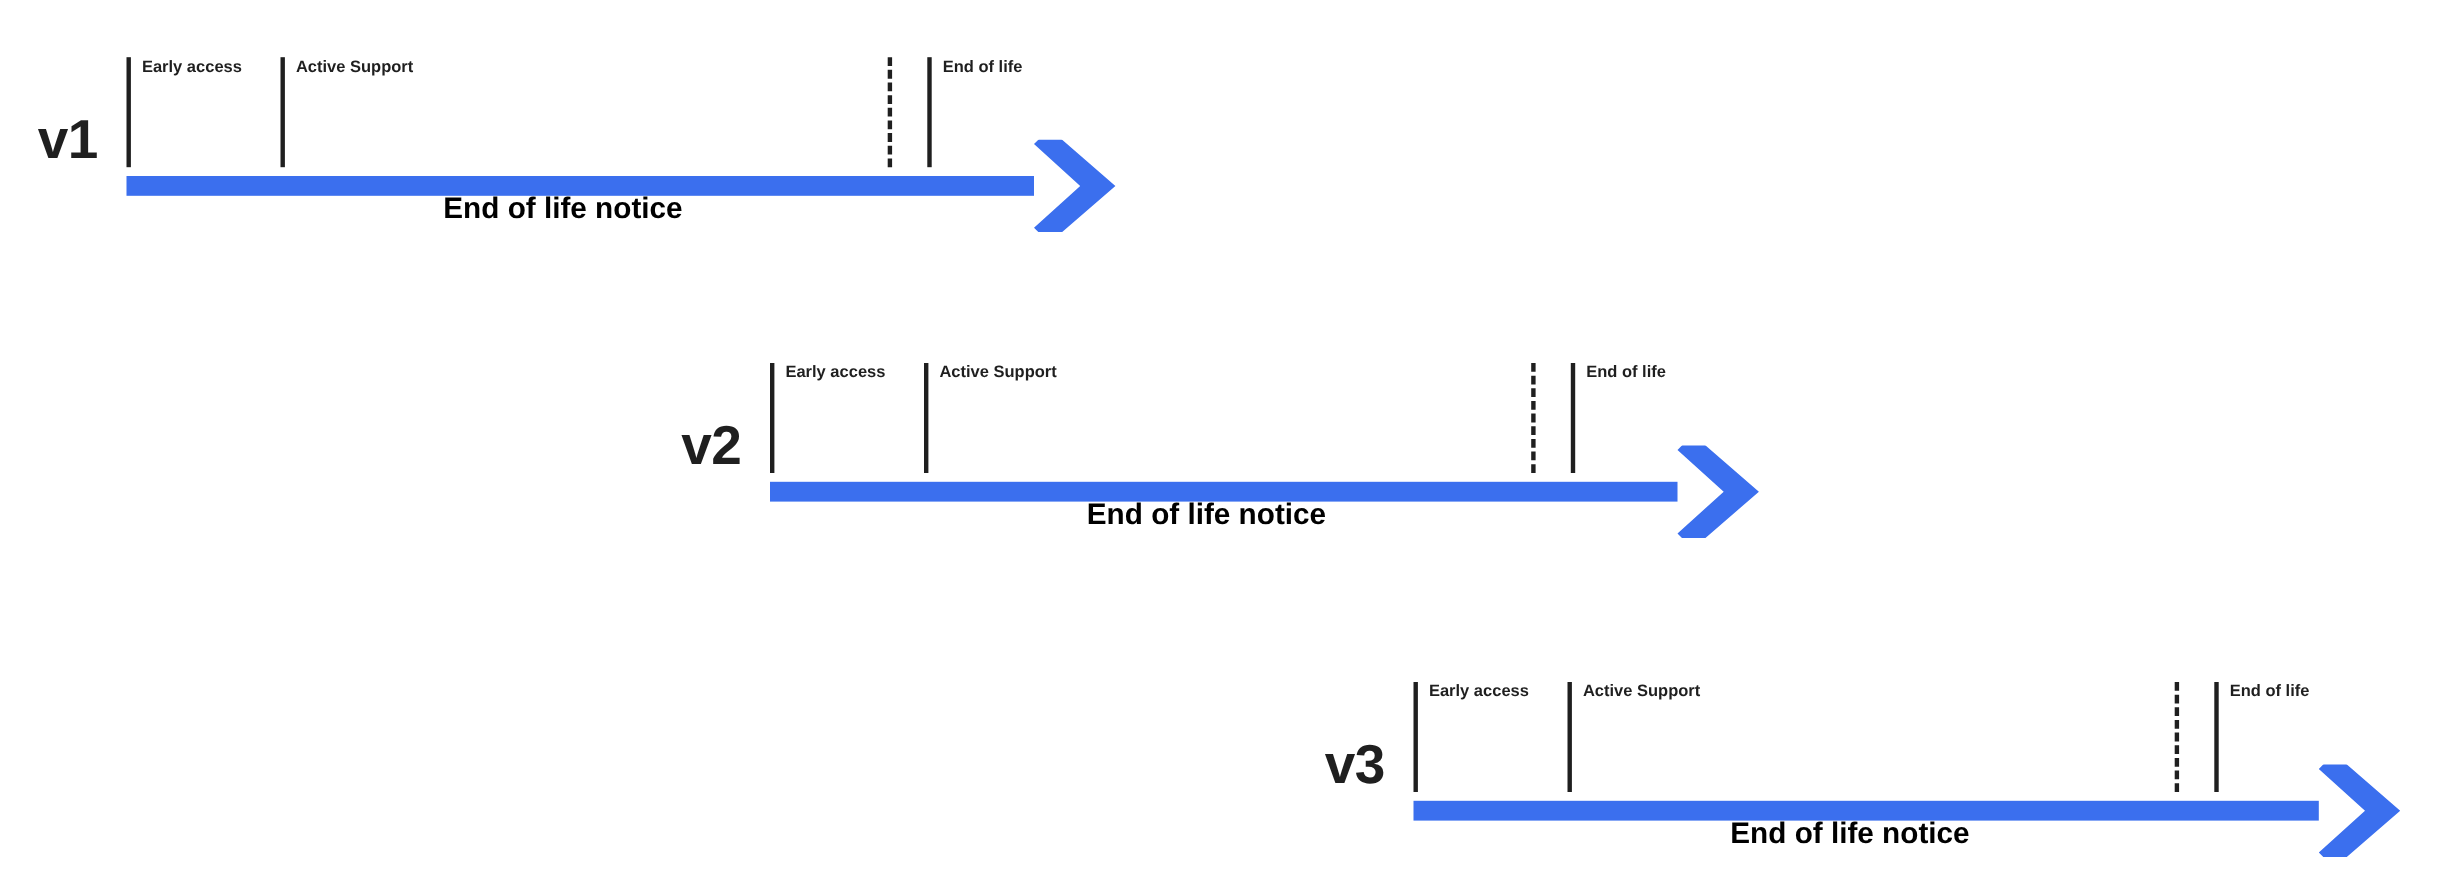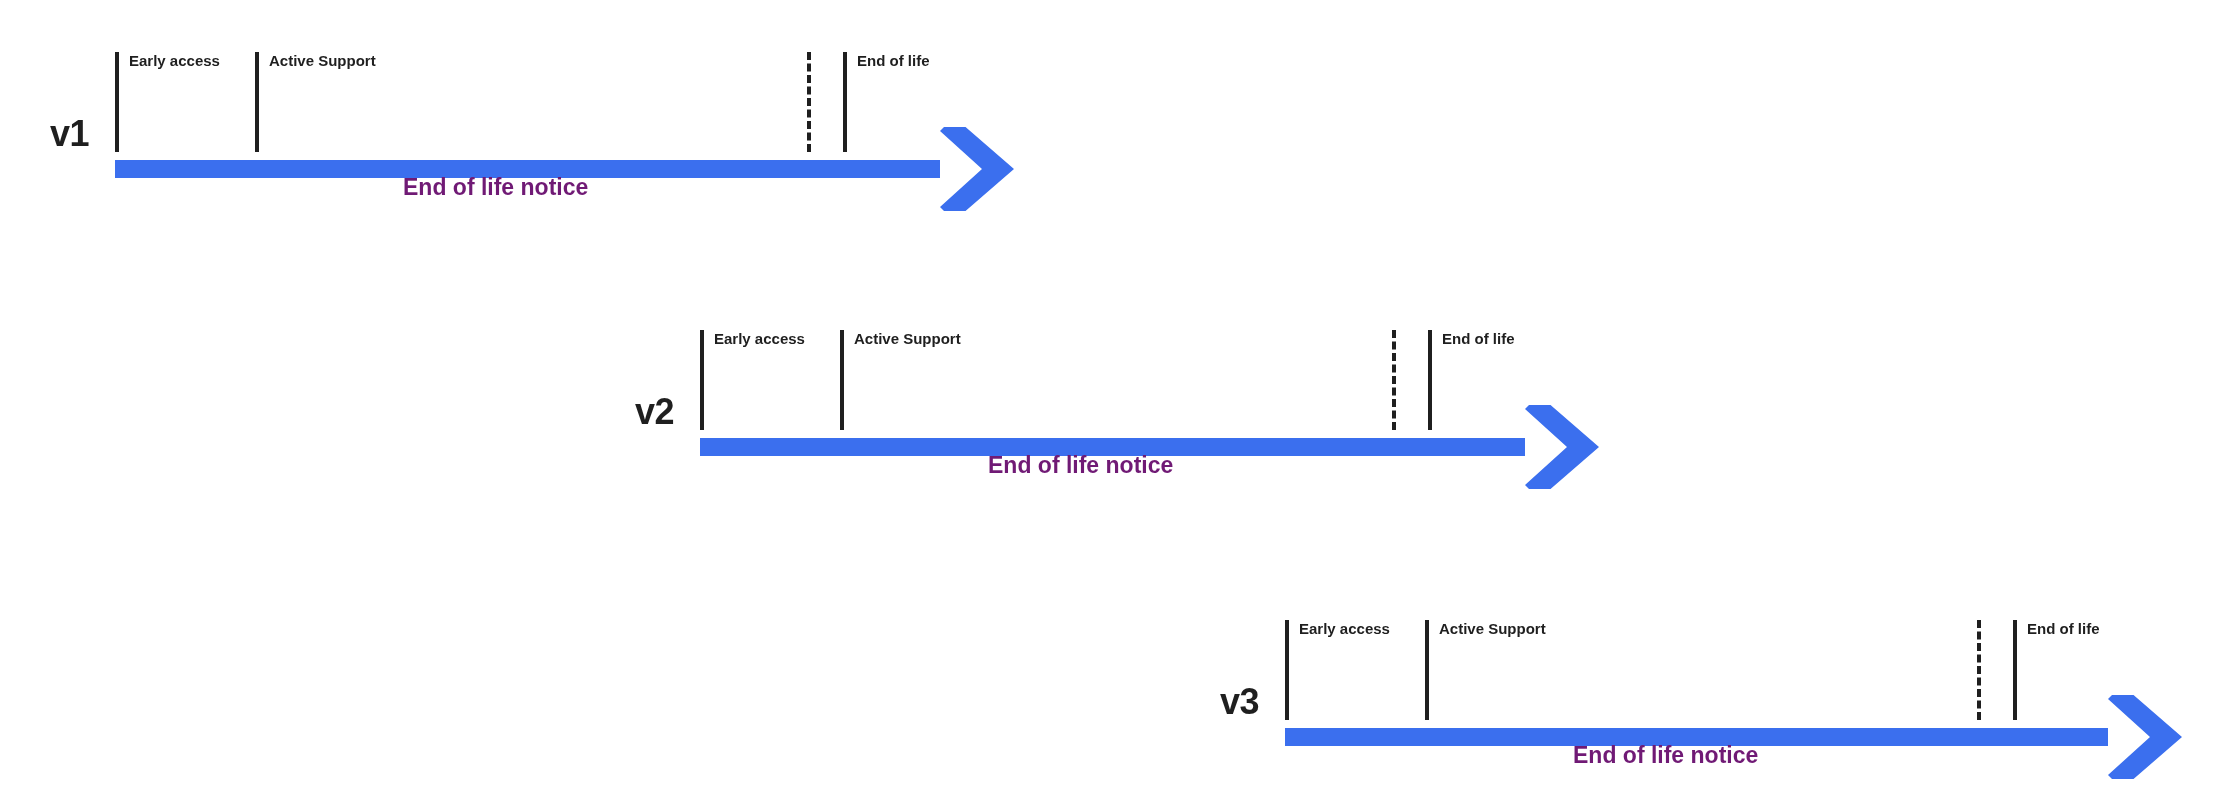--- a/index.html
+++ b/index.html
@@ -28,21 +28,21 @@
     top: 0;
     left: 0;
   }
 
   
   .version-label {
     position: absolute;
     right: 100%;
     bottom: 0;
     margin-right: 26px;
-    font-size: 36px;
+    font-size: 50px;
     font-weight: 700;
     line-height: 1;
     letter-spacing: -0.5px;
     white-space: nowrap;
     color: #1f1f1f;
   }
 
   
   .phase-track {
     position: absolute;
@@ -96,24 +96,24 @@
     position: absolute;
     bottom: -26px;
     width: 0;
     height: 0;
   }
   .arrow-head svg { display: block; }
 
   
   .bar-caption {
     position: absolute;
-    font-size: 23px;
+    font-size: 27px;
     font-weight: 700;
     line-height: 1;
-    color: #701a75;
+    color: #000000;
     white-space: nowrap;
   }
 </style>
 </head>
 <body>
 
 <div id="diagram" style="width: 2228px; height: 812px; background: rgb(255, 255, 255);">
     <div class="timeline-row" style="left: 115px; top: 52px; width: 855px; height: 100px;">
       <div class="version-label">v1</div>
       <div class="phase-track" style="width: 855px;">

